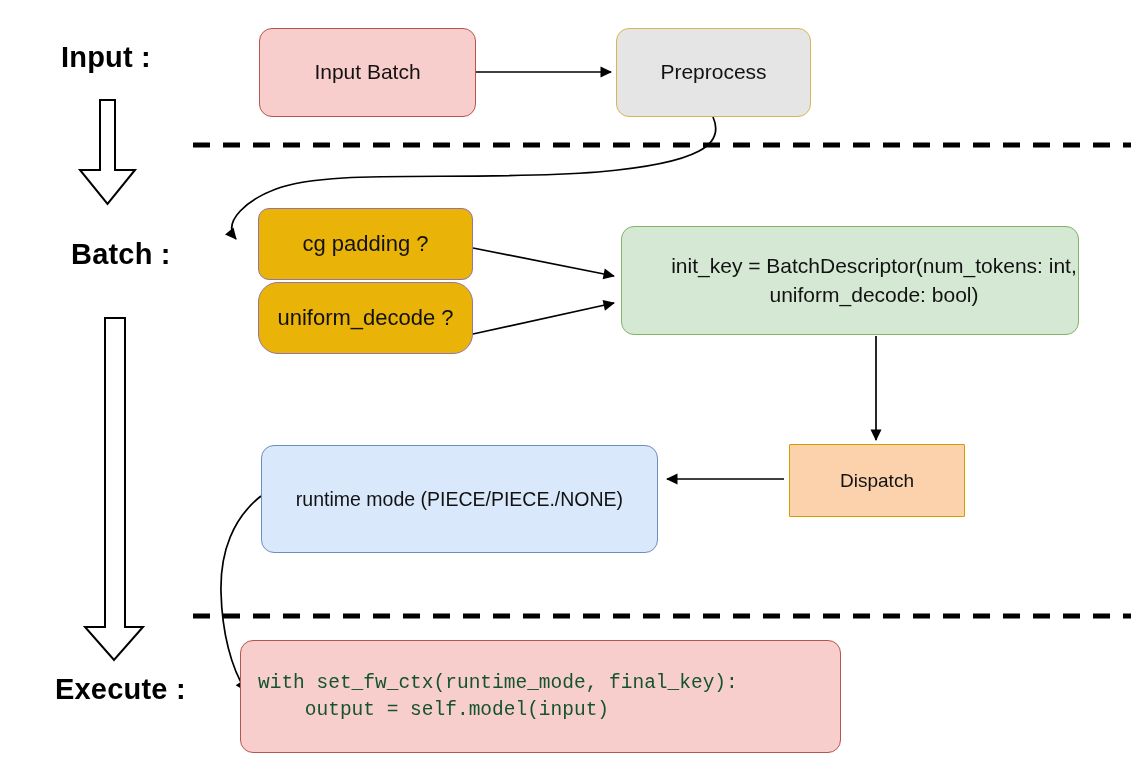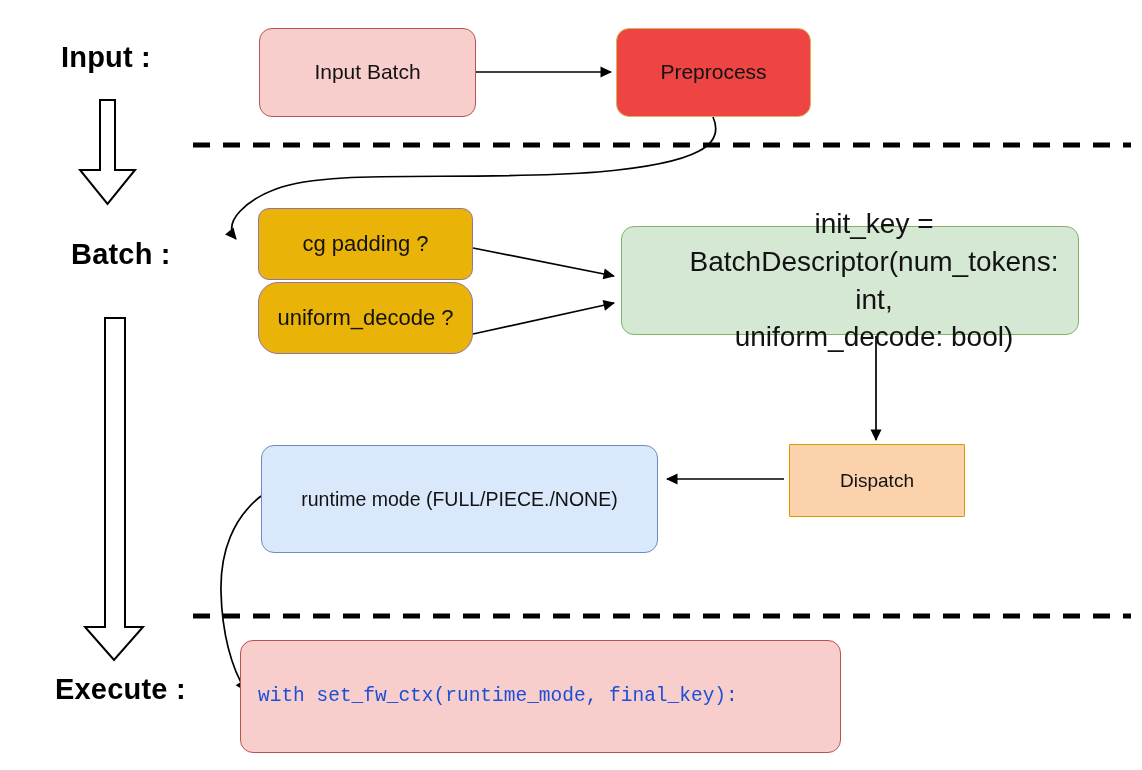--- a/index.html
+++ b/index.html
@@ -10,37 +10,37 @@
   .stage-label{
     position:absolute;font-weight:700;font-size:29px;line-height:34px;
     letter-spacing:0.2px;color:#000;white-space:nowrap;
   }
   .box{
     position:absolute;box-sizing:border-box;display:flex;flex-direction:column;
     align-items:center;justify-content:center;text-align:center;
     border-radius:13px;border:1.7px solid #000;line-height:1.35;
   }
   .box.red    {background:#F8CECC;border-color:#B85450;}
-  .box.yellow {background:#ef4444;border-color:#D6B656;}
+  .box.yellow {background:#e5e5e5;border-color:#D6B656;}
   .box.purple {background:#eab308;border-color:#9673A6;}
   .box.green  {background:#D5E8D4;border-color:#82B366;}
   .box.blue   {background:#DAE8FC;border-color:#6C8EBF;}
   .box.orange {background:#FFE6CC;border-color:#D79B00;}
   .box.orange-dark{background:#FBD2AC;border-color:#D79B00;}
   .fs21{font-size:21px;}
   .fs22{font-size:22px;}
   .fs19{font-size:19px;}
-  #box-init-key{font-size:28px;padding-left:48px;}
+  #box-init-key{font-size:21px;padding-left:48px;}
   #box-runtime{font-size:19.5px;}
   #box-cudagraph{justify-content:center;align-items:flex-end;padding-right:6px;}
   #box-cudagraph .side-label{width:170px;text-align:center;font-size:22.5px;line-height:1.45;}
   #box-code{
     align-items:flex-start;text-align:left;
     font-family:"Liberation Mono","DejaVu Sans Mono",monospace;
-    font-size:19.5px;line-height:27px;padding-left:17px;color:#1d4ed8;
+    font-size:19.5px;line-height:27px;padding-left:17px;color:#14532d;
   }
   #box-code .code-line{white-space:pre;}
   svg#connector-layer{position:absolute;left:0;top:0;}
   .conn{stroke:#000;stroke-width:1.7;fill:none;}
   .dash{stroke:#000;stroke-width:5;}
   .hollow-arrow{fill:#ffffff;stroke:#000;stroke-width:2;stroke-linejoin:miter;}
 </style>
 </head>
 <body>
 
@@ -89,20 +89,21 @@
   <div class="box green" id="box-init-key" style="left:588px;top:226px;width:458px;height:109px">
     <div>init_key = BatchDescriptor(num_tokens: int,</div>
     <div>uniform_decode: bool)</div>
   </div>
 
   <div class="box orange-dark fs19" style="left:756px;top:444px;width:176px;height:73px;border-radius:1px">
     <span>Dispatch</span>
   </div>
 
   <div class="box blue" id="box-runtime" style="left:228px;top:445px;width:397px;height:108px">
-    <div>runtime mode (FULL/PIECE./NONE)</div>
+    <div>runtime mode (PIECE/PIECE./NONE)</div>
   </div>
 
   <div class="box red" id="box-code" style="left:207px;top:640px;width:601px;height:113px">
     <div class="code-line">with set_fw_ctx(runtime_mode, final_key):</div>
+    <div class="code-line">    output = self.model(input)</div>
   </div>
 
 </div>
 
 </body></html>

